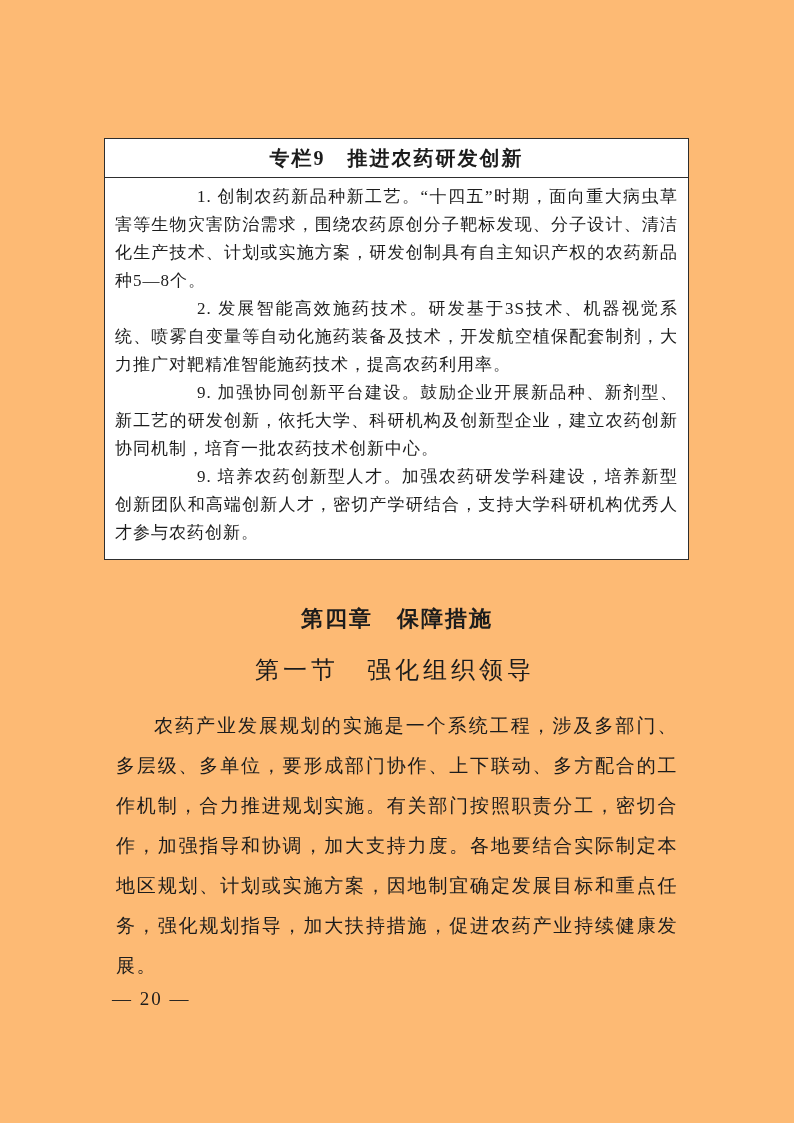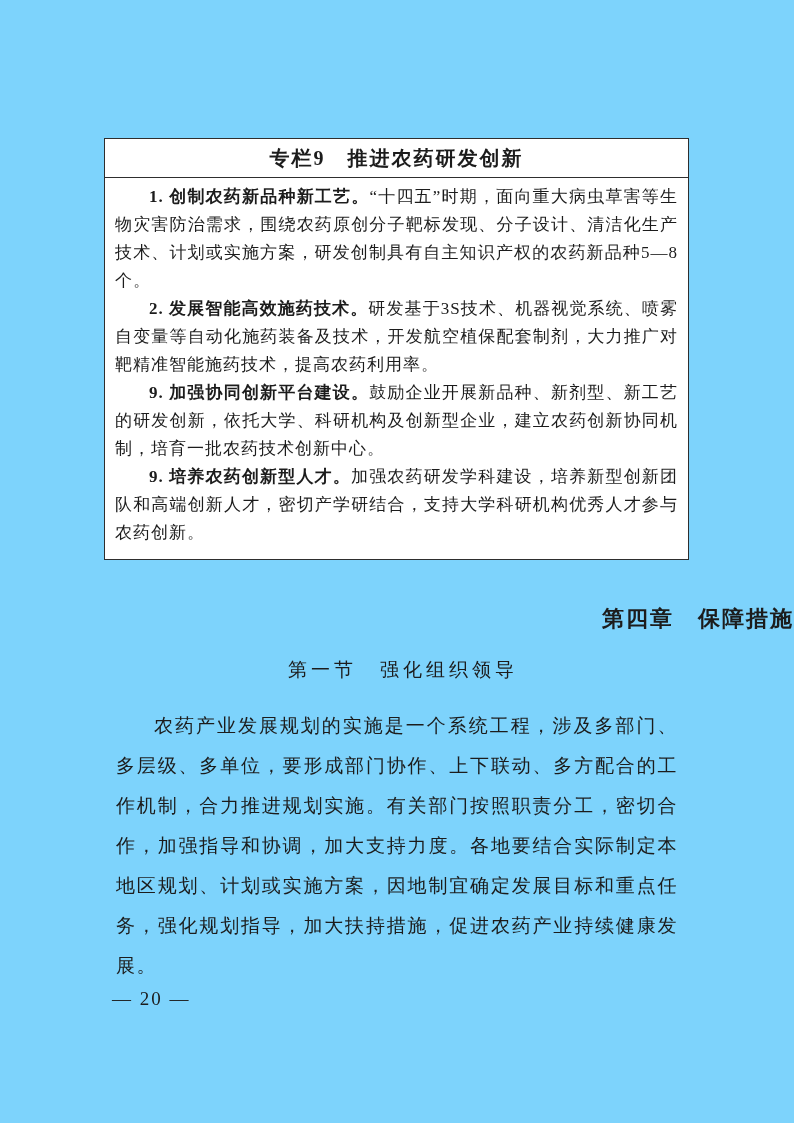--- a/index.html
+++ b/index.html
@@ -4,21 +4,21 @@
 <style>
   html, body {
     margin: 0;
     padding: 0;
     background: #ffffff;
   }
   .page {
     position: relative;
     width: 794px;
     height: 1123px;
-    background: #7dd3fc;
+    background: #fdba74;
     color: #1c1c1c;
     font-family: "Liberation Serif", "DejaVu Serif", serif;
     overflow: hidden;
   }
 
   
   .column-box {
     position: absolute;
     left: 104px;
     top: 138px;
@@ -41,43 +41,44 @@
     font-size: 17px;
     line-height: 28px;
     text-align: justify;
     letter-spacing: 1px;
   }
   .box-para {
     margin: 0;
     text-indent: 2em;
   }
   .box-para .lead {
-    font-weight: bold;
+    font-weight: normal;
+    margin-left: 48px;
   }
 
   
   .chapter-title {
     position: absolute;
     left: 0;
     top: 604px;
     width: 794px;
-    text-align: right;
+    text-align: center;
     font-family: "Liberation Sans", "DejaVu Sans", sans-serif;
     font-weight: bold;
     font-size: 22px;
     line-height: 30px;
     letter-spacing: 2px;
   }
   .section-title {
     position: absolute;
-    left: 12px;
+    left: 4px;
     top: 656px;
     width: 782px;
     text-align: center;
-    font-size: 19px;
+    font-size: 24px;
     line-height: 28px;
     letter-spacing: 4px;
   }
 
   
   .body-text {
     position: absolute;
     left: 104px;
     top: 694px;
     width: 586px;

